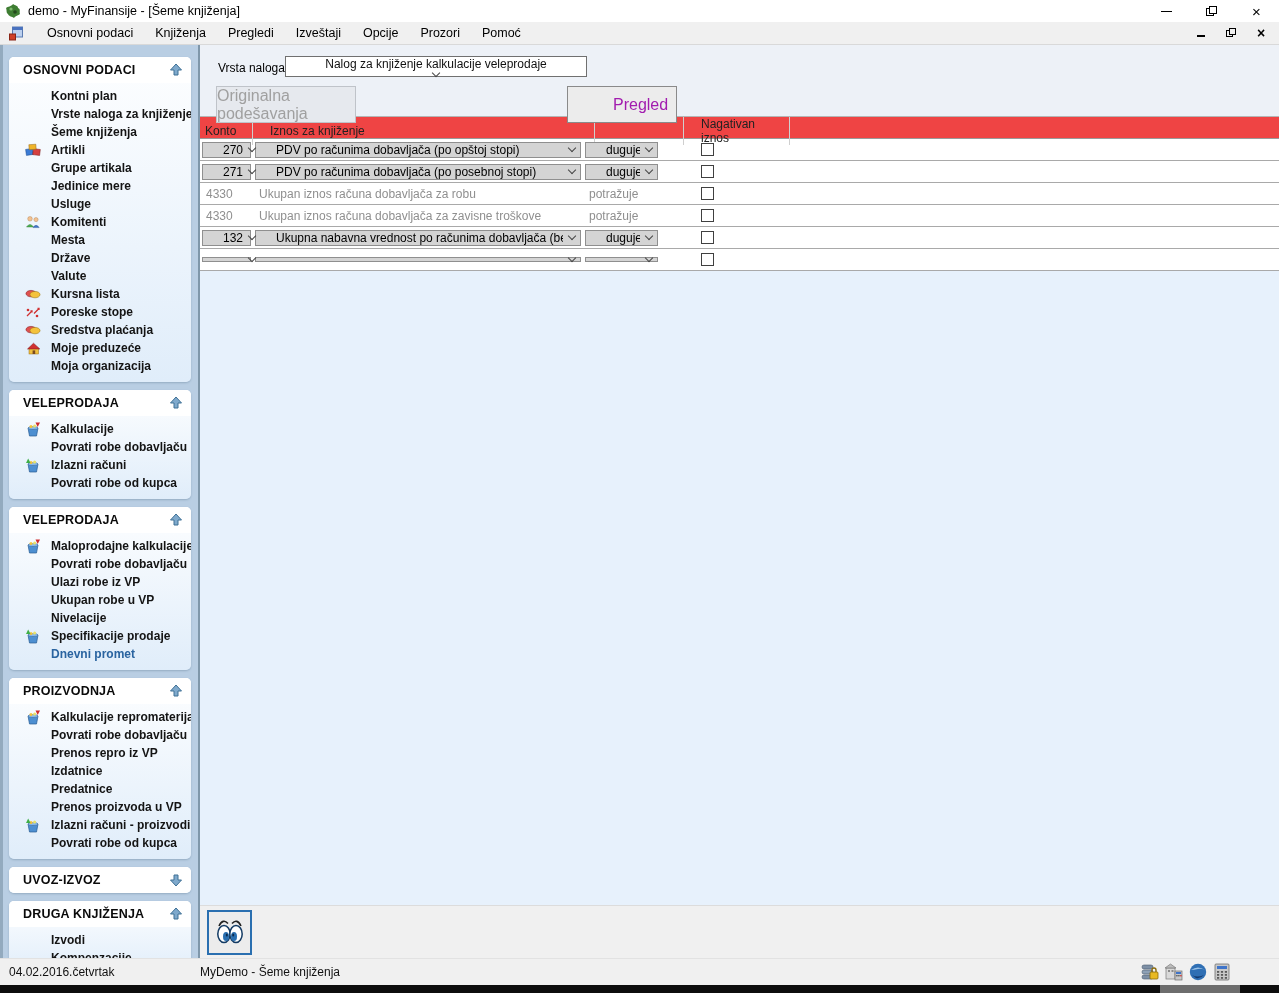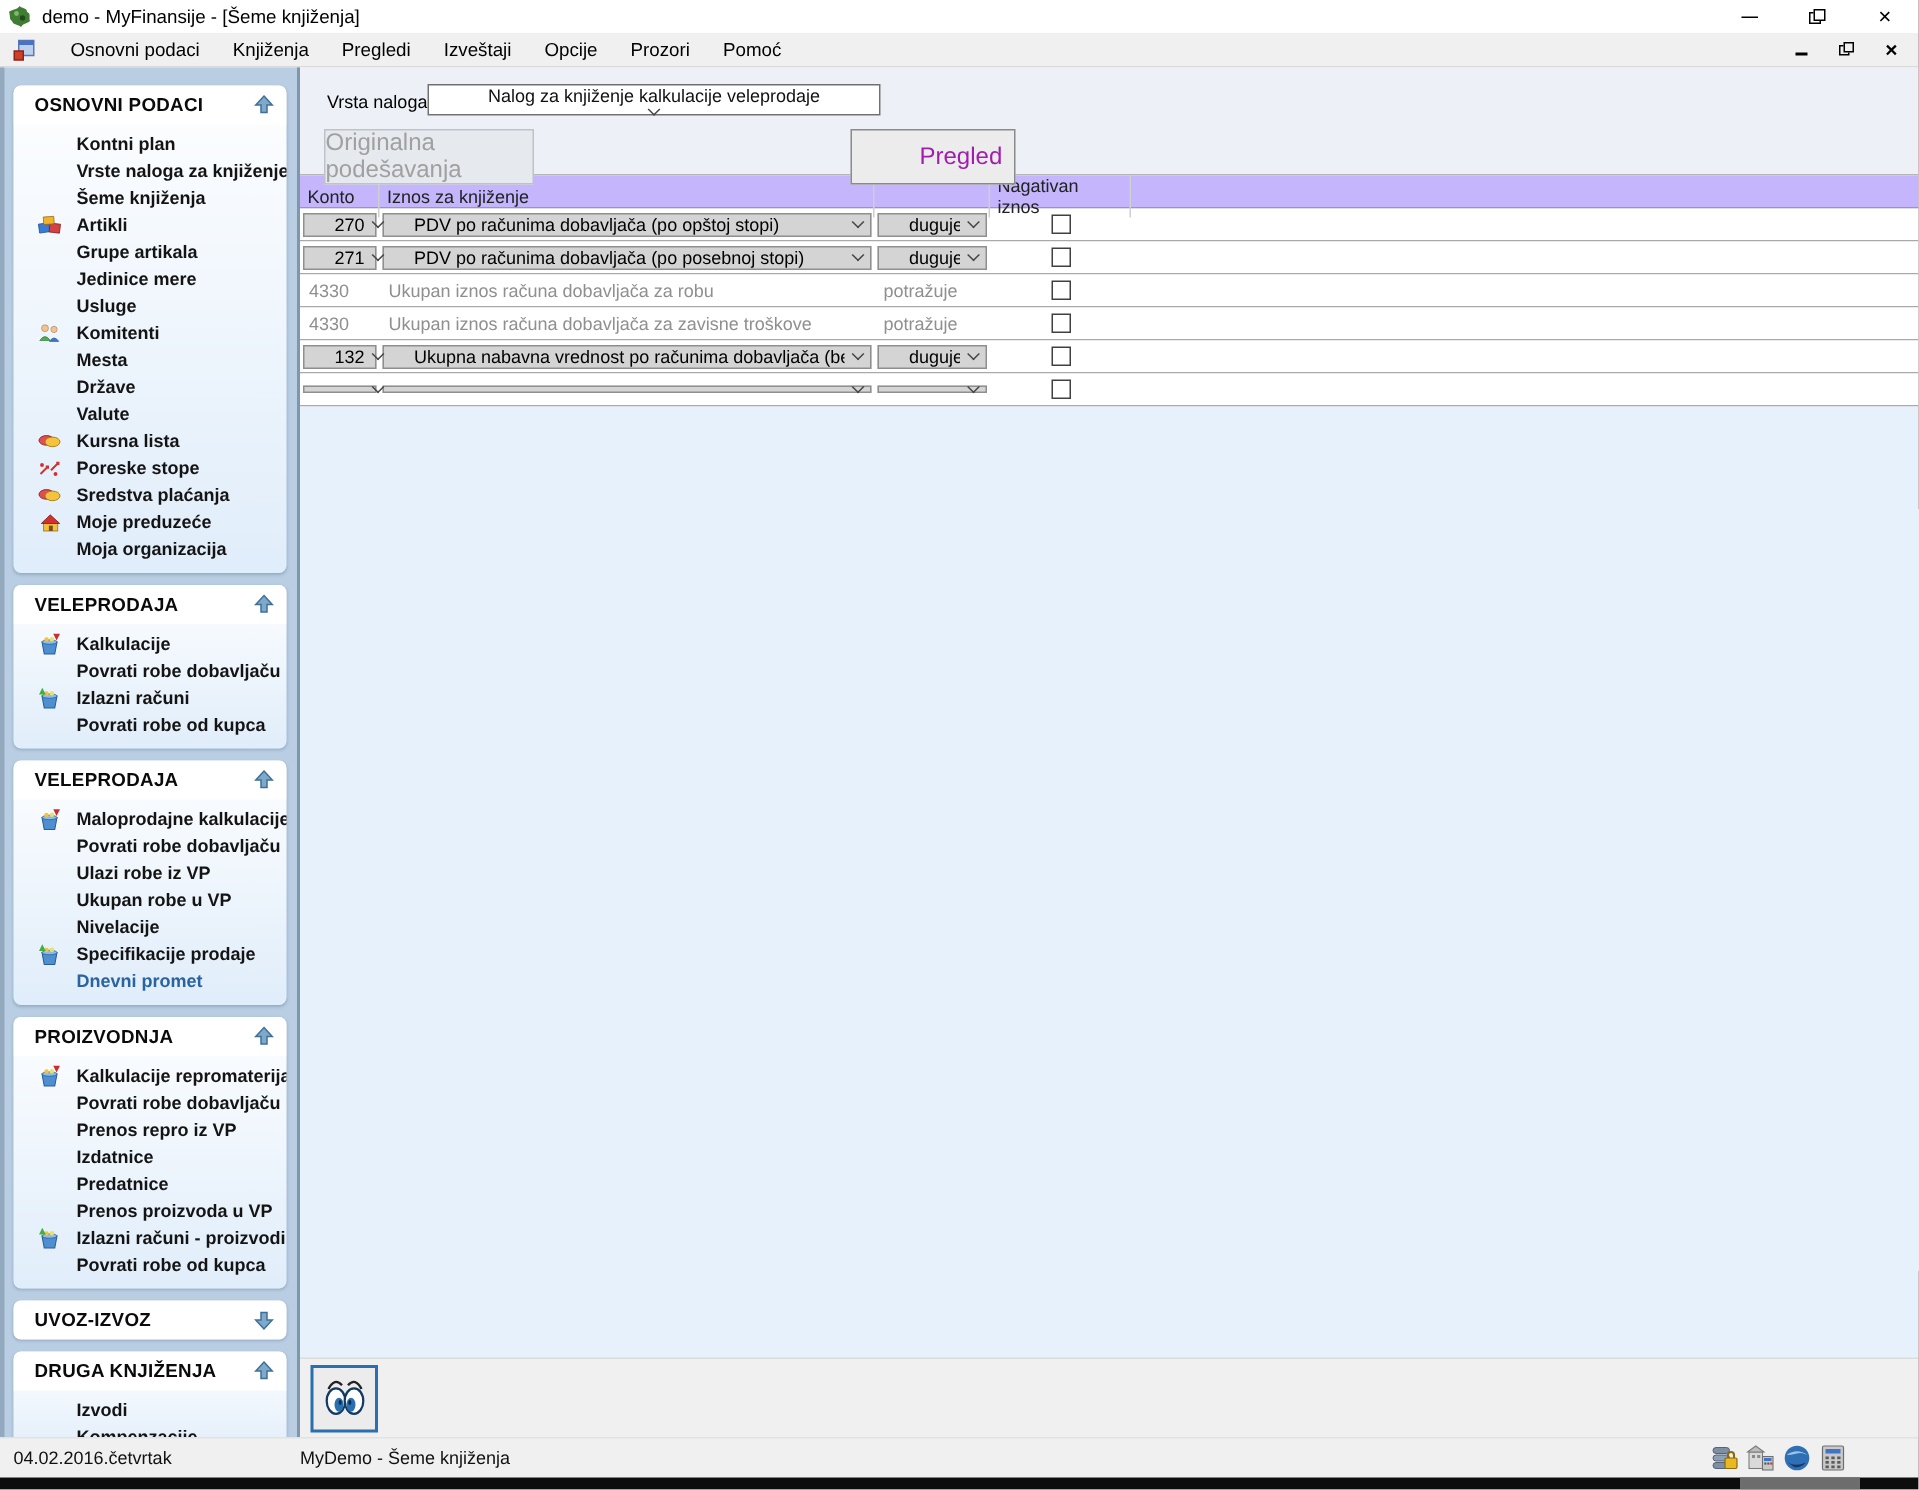--- a/index.html
+++ b/index.html
@@ -60,21 +60,21 @@
   .combobox .arr, .combo .arr{width:17px;display:flex;align-items:center;justify-content:center;flex:none;}
   .chev{width:6px;height:6px;border-left:1.5px solid #454545;border-bottom:1.5px solid #454545;
         transform:rotate(-45deg);margin-top:-3px;}
   .btn{position:absolute;height:37px;display:flex;align-items:center;justify-content:flex-start;font-size:16px;}
   .btn-disabled{left:16px;top:41px;width:140px;background:#e6e9ee;border:1px solid #bfc3c9;color:#a0a0a0;}
   .btn-normal{left:367px;top:41px;width:110px;background:#ececec;border:1px solid #8a8a8a;color:#a21caf;padding-left:45px;}
 
   
   .sheet{flex:none;background:#ffffff;border-top:1px solid #b5b5b5;}
   .trow{display:grid;grid-template-columns:53px 330px 77px 94px 1fr;height:22px;border-bottom:1px solid #a9a9a9;background:#fff;align-items:stretch;}
-  .thead{background:#c4b5fd;border-bottom:1px solid #9a9a9a;}
+  .thead{background:#ef4444;border-bottom:1px solid #9a9a9a;gap:12px;}
   .thead .cell{border-right:1px solid #cfcfcf;display:flex;align-items:center;padding:0 5px;color:#222;}
   .thead .cell:last-child{border-right:none;}
   .cell{display:flex;align-items:center;min-width:0;}
   .combo{flex:1;margin:1px 2px;background:#d4d4d4;border:1px solid #8f8f8f;display:flex;align-items:center;min-width:0;}
   .combo .txt{flex:1;padding:0 20px;white-space:nowrap;overflow:hidden;color:#000;}
   .static-txt{padding:0 6px;color:#8f8f8f;white-space:nowrap;overflow:hidden;}
   .chk-cell{justify-content:center;}
   .checkbox{width:13px;height:13px;border:1px solid #404040;background:#fff;}
 
   .blue-area{flex:1;background:#e7f1fc;}

